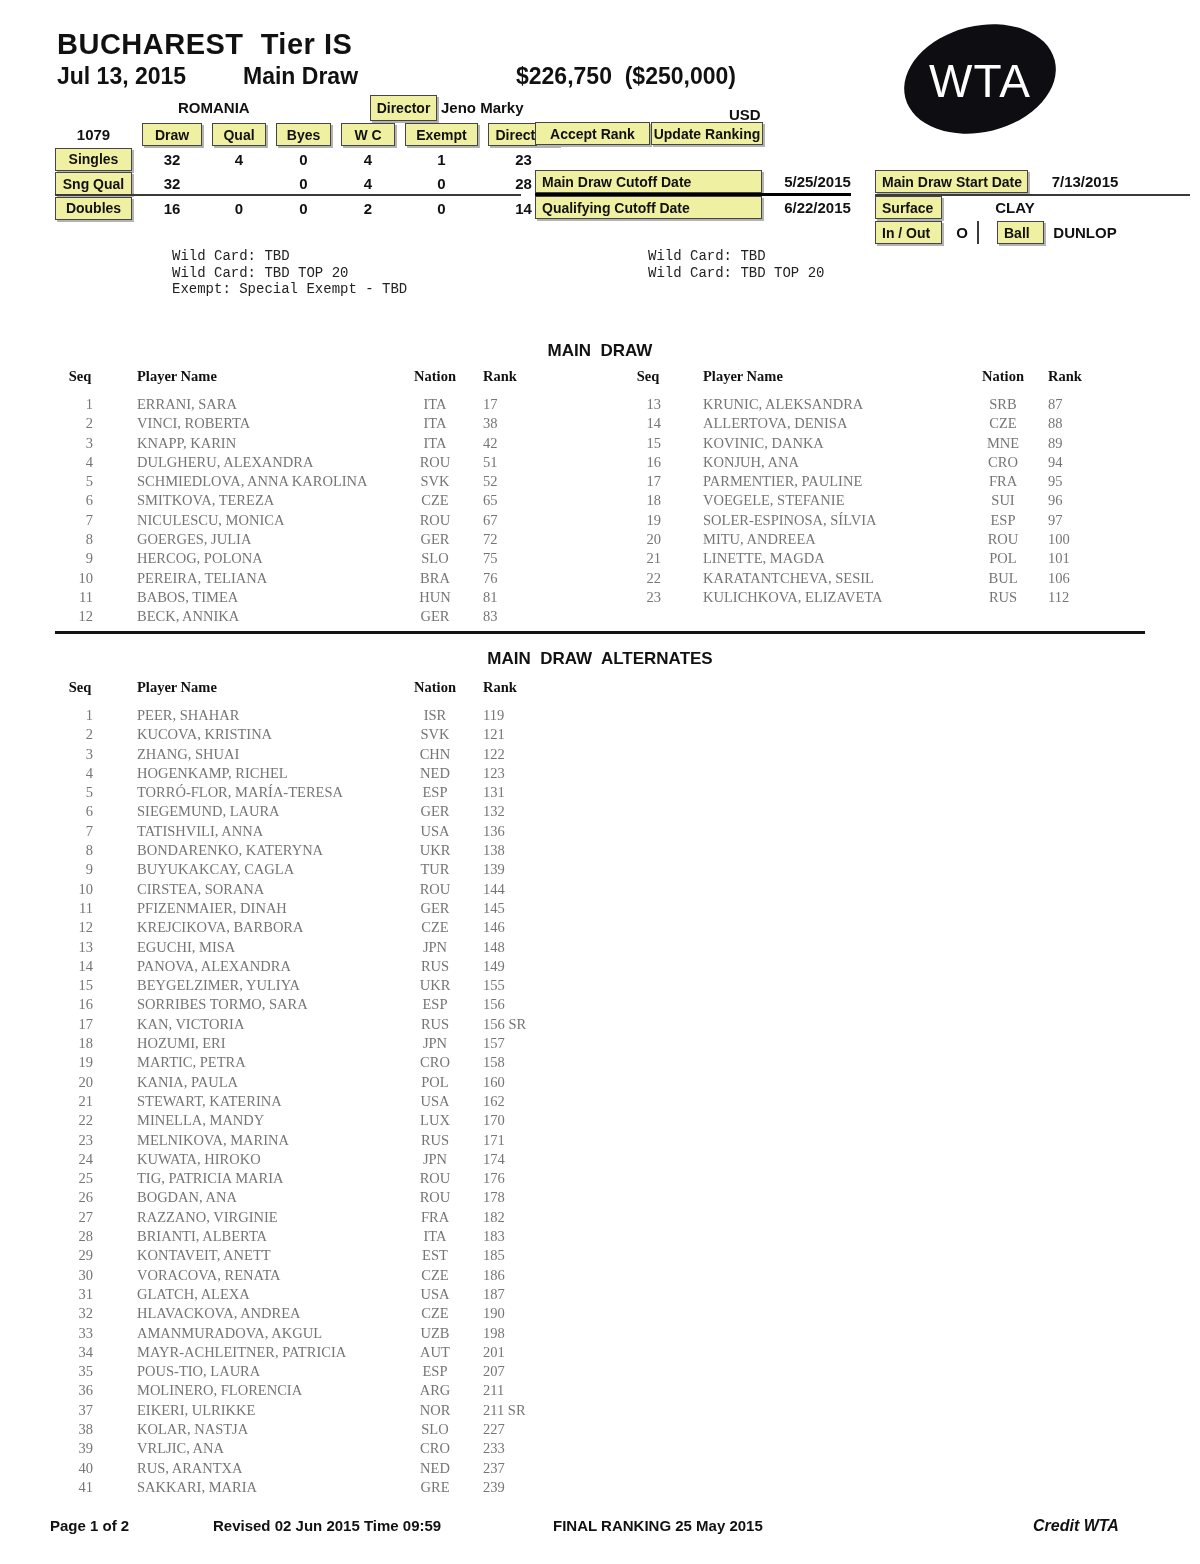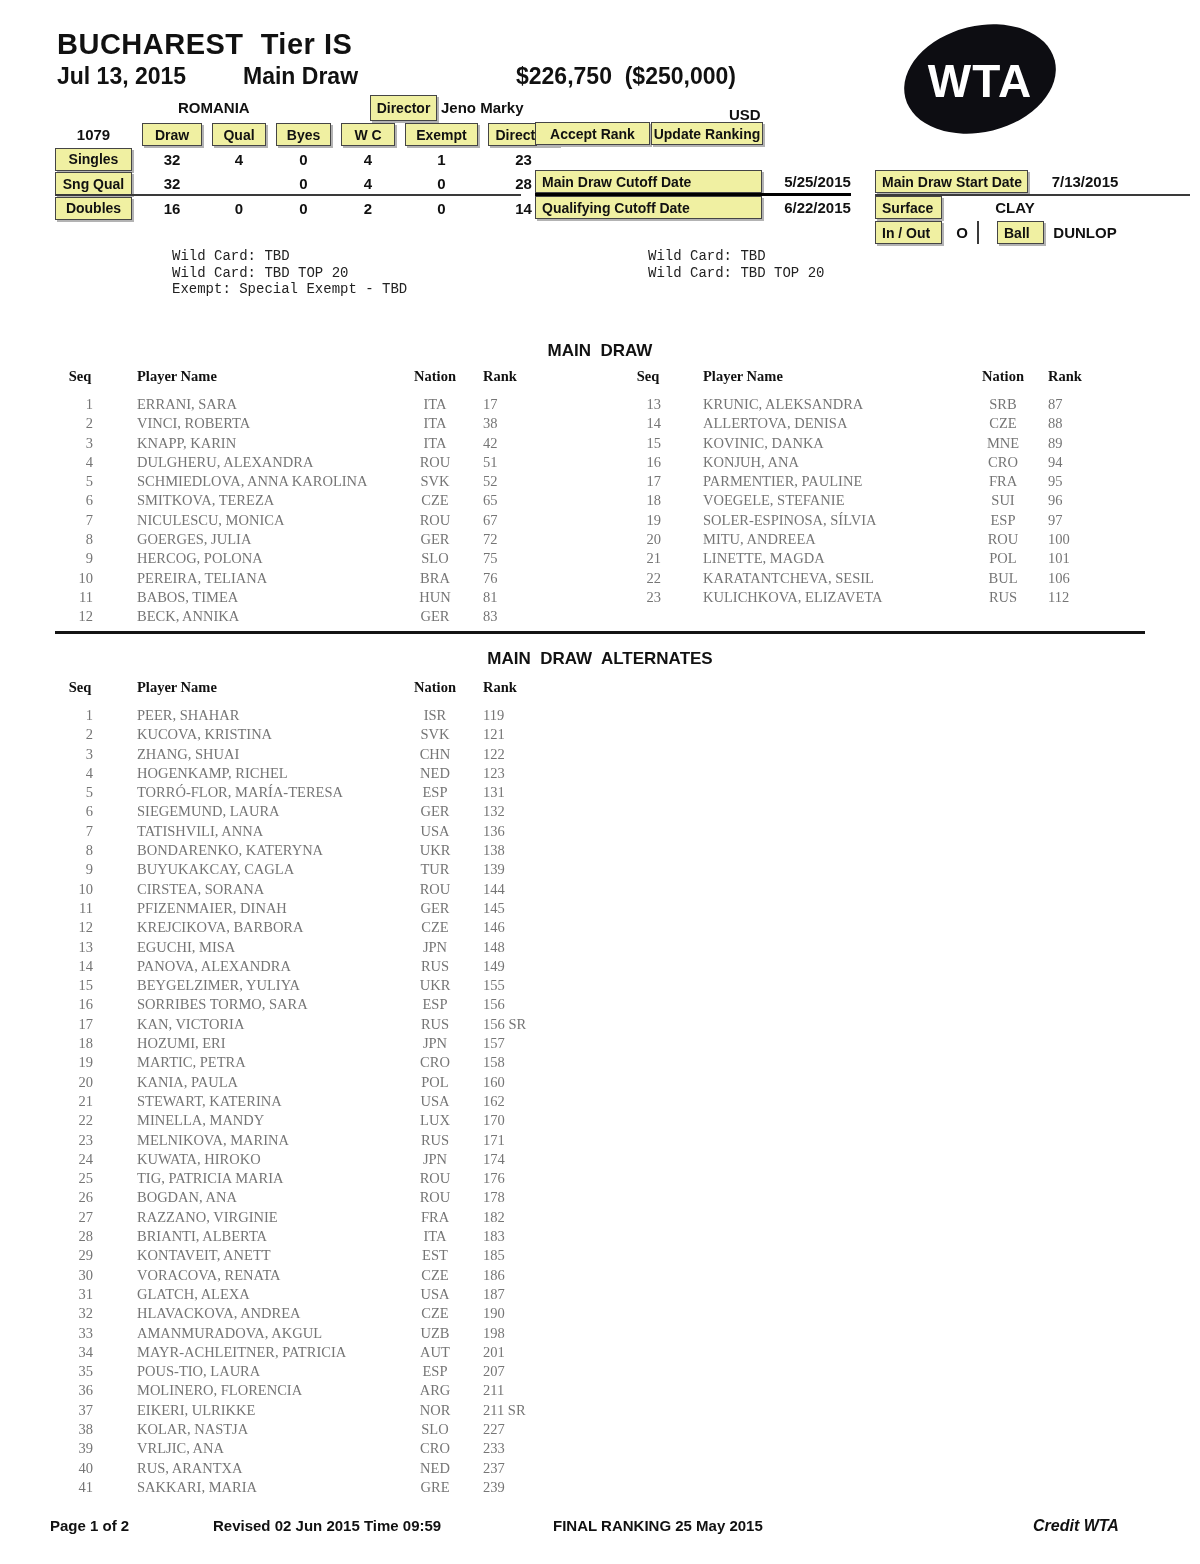--- a/index.html
+++ b/index.html
@@ -21,21 +21,21 @@
   .t-drawtype{left:243px;top:63px;font-size:23px;font-weight:bold;}
   .t-prize{left:485px;top:63px;font-size:23px;font-weight:bold;margin-left:31px;}
   .t-usd{left:729px;top:70px;font-size:15px;font-weight:bold;margin-top:36px;}
   .t-country{left:178px;top:99px;font-size:15px;font-weight:bold;}
   .t-directorname{left:441px;top:99px;font-size:15px;font-weight:bold;}
 
   .logo{left:903px;top:26px;width:154px;height:110px;}
   .logo-ellipse{position:absolute;left:0;top:0;width:154px;height:106px;background:var(--logo-black);
     border-radius:50%;transform:rotate(-14deg);}
   .logo-text{position:absolute;left:0;top:28px;width:154px;text-align:center;color:#fff;
-    font-size:46px;font-weight:bold;letter-spacing:1px;}
+    font-size:46px;font-weight:normal;letter-spacing:1px;}
 
   
   .ybox{
     background:var(--yellow);border:1px solid #454545;box-shadow:2px 2px 0 #b3b3b3;
     box-sizing:border-box;height:23px;display:flex;align-items:center;justify-content:center;
     font-weight:bold;font-size:14px;color:#111;width:100%;
   }
   .ybox.left{justify-content:flex-start;padding-left:6px;}
 
   

